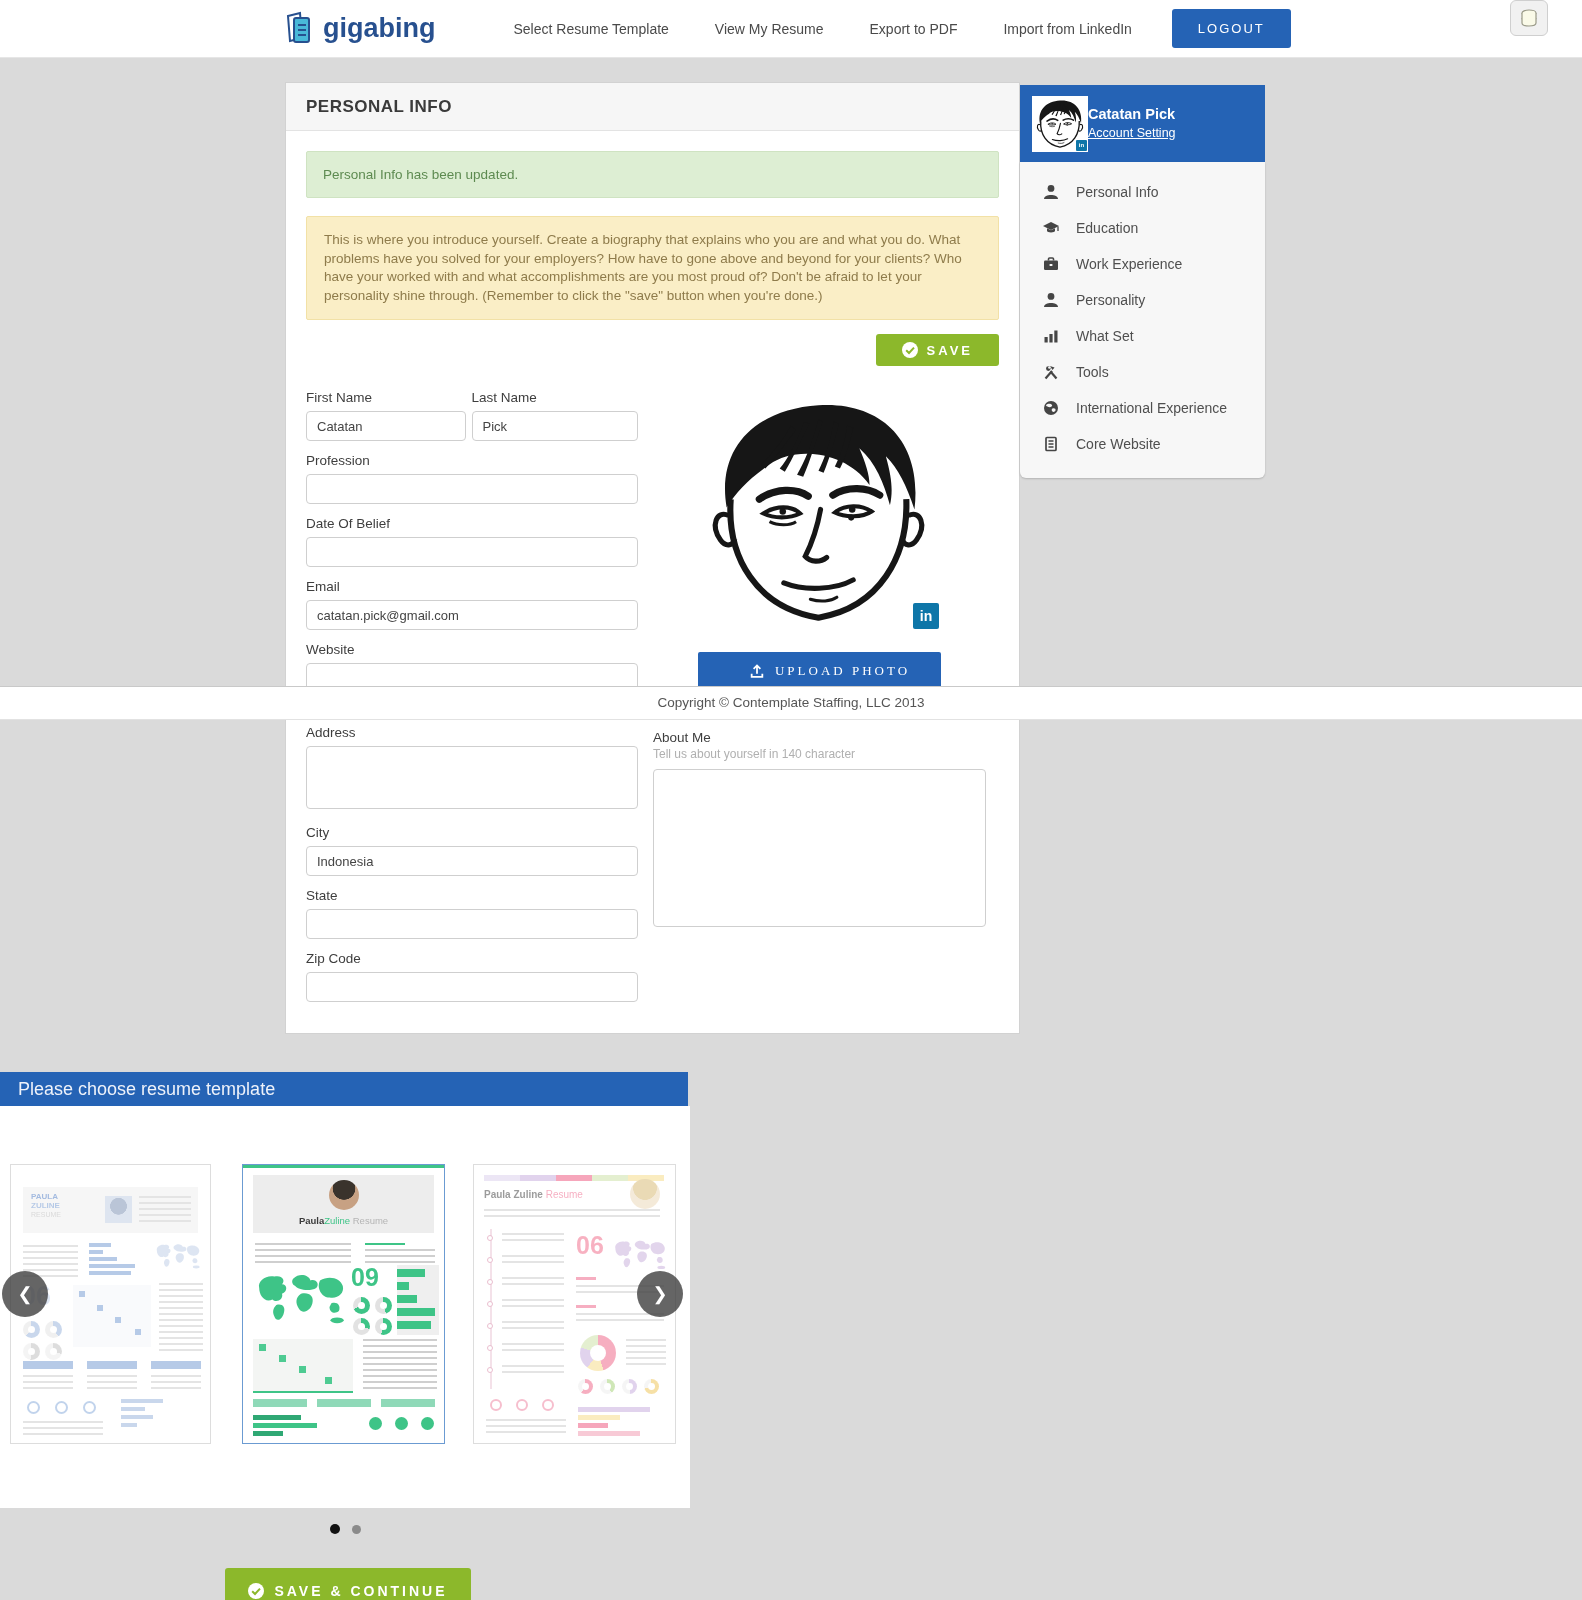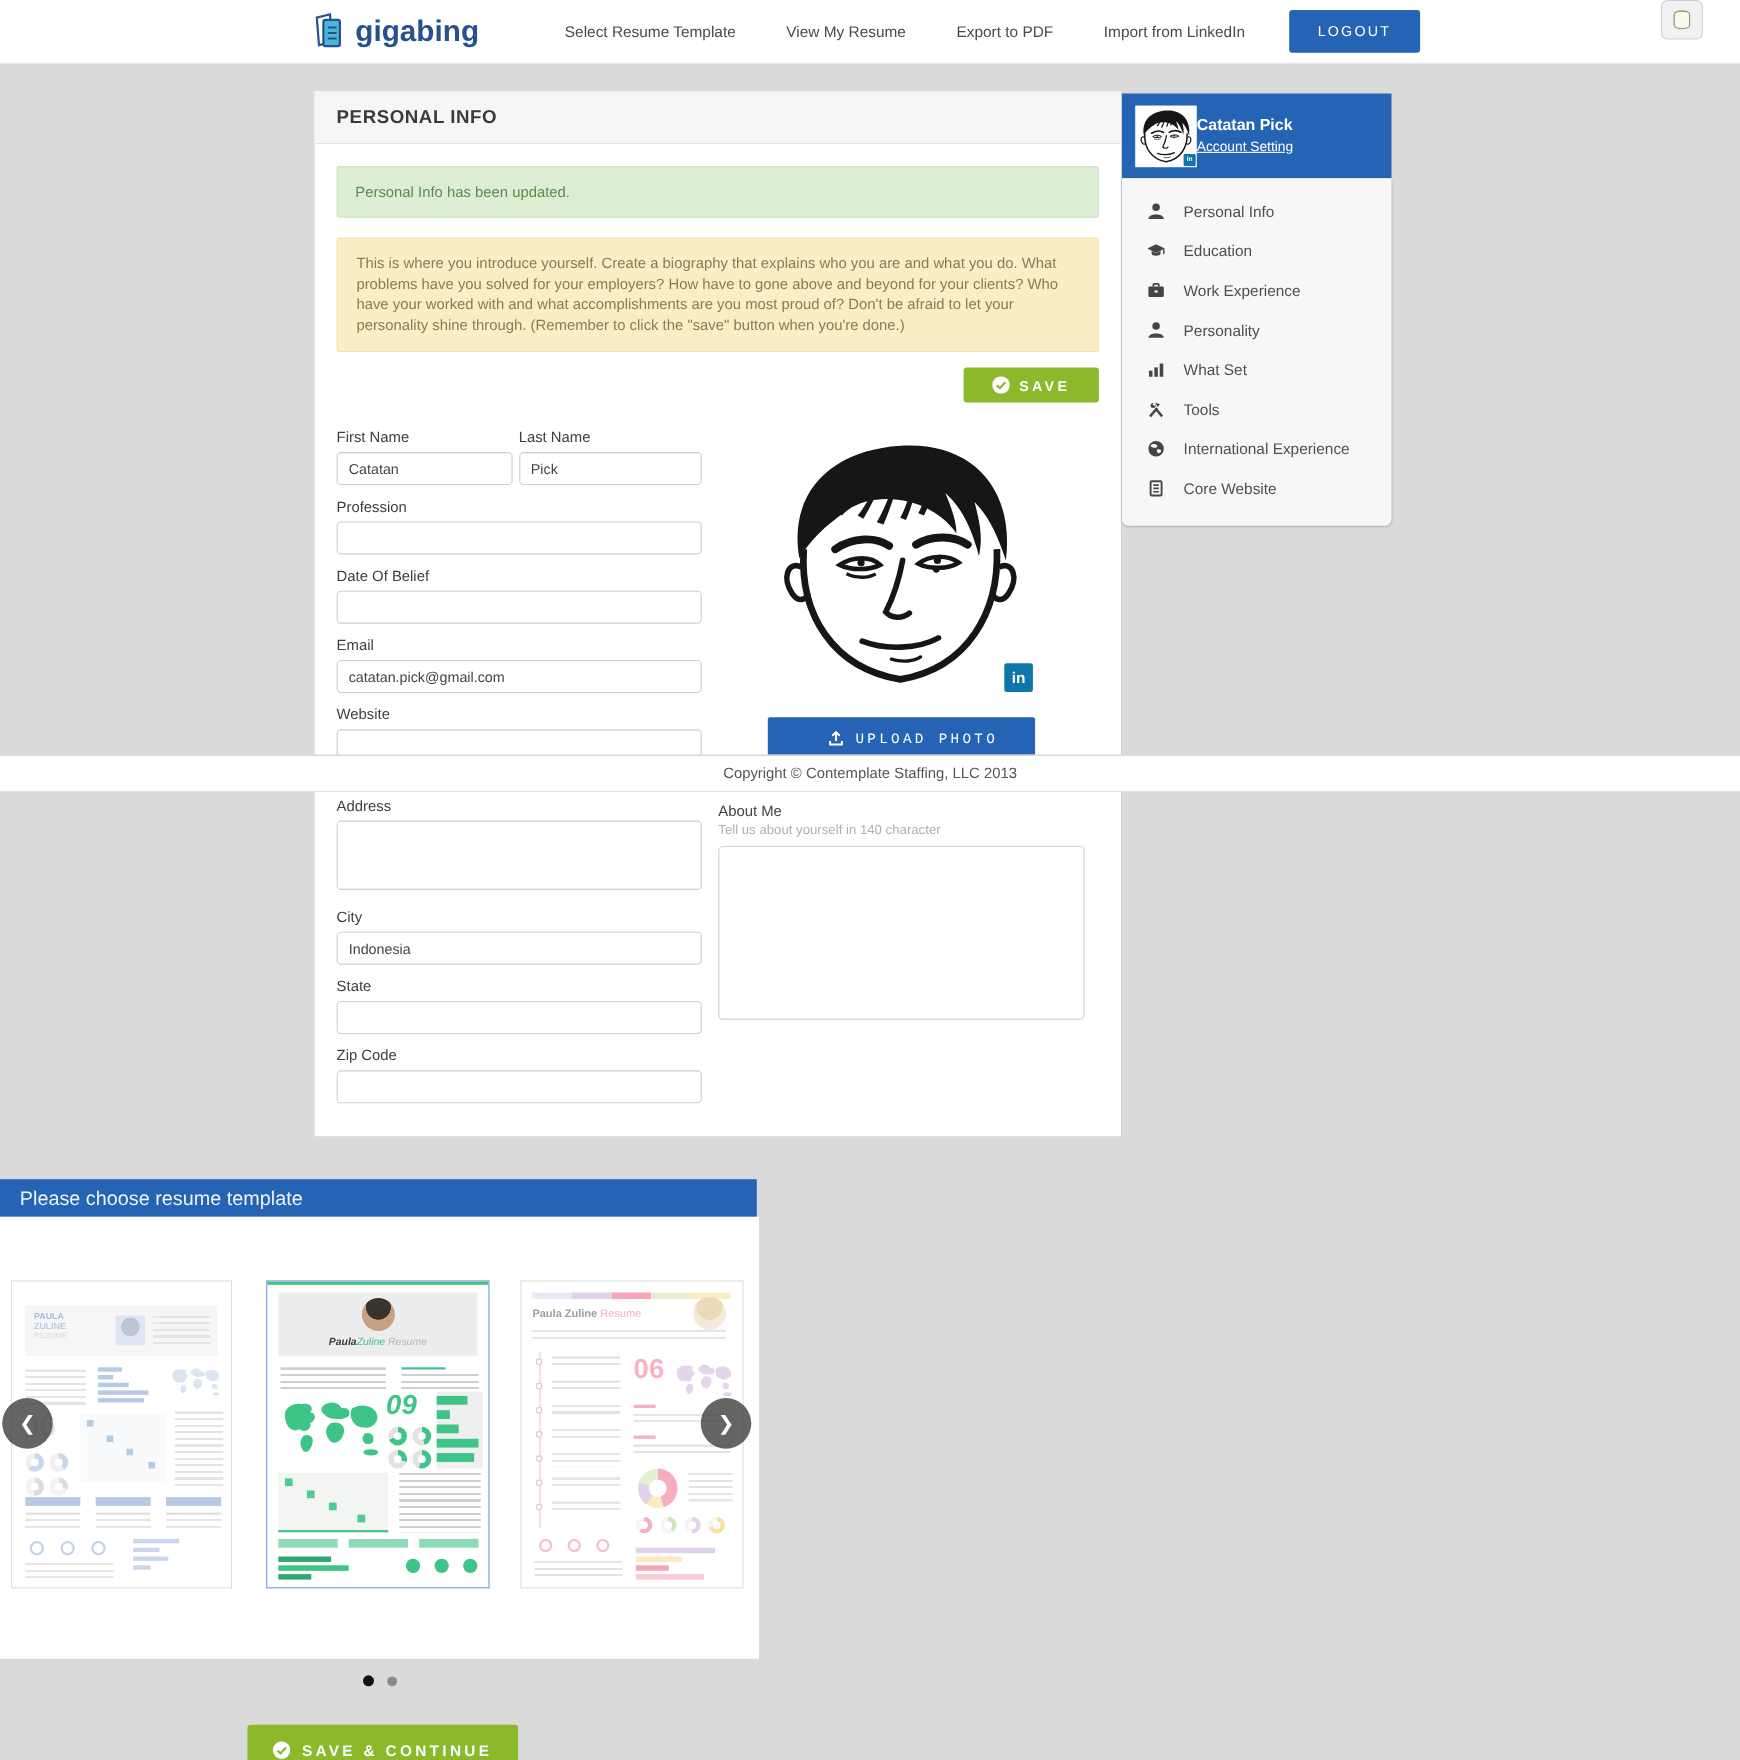--- a/index.html
+++ b/index.html
@@ -31,21 +31,21 @@
   .f-input { width:100%; height:30px; border:1px solid #cfcfcf; border-radius:4px; padding:0 10px; font-size:13px; color:#444; font-family:inherit; background:#fff; }
   textarea.f-input { resize:none; padding-top:6px; }
   .ta-address { height:63px; }
   .ta-about { height:158px; }
   .name-row { display:flex; gap:6px; }
   .name-fn { width:160px; } .name-ln { width:167px; }
   .photo-wrap { position:relative; margin:6px 0 0 43px; width:245px; height:257px; background:#fff; }
   .face { width:100%; height:100%; display:block; }
   .in-badge { position:absolute; background:#0e76a8; color:#fff; font-weight:bold; display:flex; align-items:center; justify-content:center; }
   .in-badge.big { right:2px; bottom:12px; width:26px; height:26px; border-radius:2px; font-size:14px; }
-  .btn-upload { margin:11px 0 0 45px; width:243px; height:38px; background:#2563b5; color:#fff; border:none; border-radius:2px; font-size:13px; letter-spacing:3px; display:flex; align-items:center; justify-content:center; gap:10px; cursor:pointer; font-family:Liberation Mono, monospace;padding-left:20px; }
+  .btn-upload { margin:11px 0 0 45px; width:243px; height:38px; background:#2563b5; color:#fff; border:none; border-radius:2px; font-size:13px; letter-spacing:3px; display:flex; align-items:center; justify-content:center; gap:10px; cursor:pointer; font-family:Liberation Serif, serif;padding-left:20px; }
   .about-block { margin-top:40px; }
   .f-hint { display:block; margin:2px 0 8px; font-size:12px; color:#b0b0b0; }
   .addr-gap { margin-top:32px; }
 
   
   .copyright-bar { position:absolute; left:0; top:686px; width:1582px; height:34px; background:#fff; border-top:1px solid #c9c9c9; border-bottom:1px solid #e2e2e2; z-index:30; text-align:center; line-height:32px; font-size:13.5px; color:#555; }
 
   
   .user-card { position:absolute; left:1020px; top:85px; width:245px; height:77px; background:#2563b5; display:flex; align-items:center; padding:10px 12px; z-index:6; }
   .avatar { position:relative; width:56px; height:56px; background:#fff; flex:0 0 auto; }
@@ -343,21 +343,21 @@
         <div class="tl" style="left:12px;top:256px;width:80px;height:16px;"></div>
         <div class="abs" style="left:110px;top:234px;width:70px;">
           <div class="hb" style="top:0;width:42px;background:#9db8de;"></div>
           <div class="hb" style="top:8px;width:24px;background:#9db8de;"></div>
           <div class="hb" style="top:16px;width:32px;background:#9db8de;"></div>
           <div class="hb" style="top:24px;width:16px;background:#9db8de;"></div>
         </div>
       </div>
     </div>
 
-    <div class="th sel" style="left:242px; width:203px;font-style:italic;">
+    <div class="th sel" style="left:242px; width:203px;">
       <div class="art">
         <div class="abs" style="left:0;top:0;width:100%;height:3px;background:#3ec487;"></div>
         <div class="abs" style="left:10px;top:10px;width:181px;height:58px;background:#ededed;">
           <div class="circ" style="left:76px;top:5px;width:30px;height:30px;background:radial-gradient(circle at 50% 28%,#3a332c 0 42%,#c7a183 44%);"></div>
           <div class="abs" style="left:0;top:40px;width:181px;text-align:center;font-size:9.5px;">
             <span style="font-weight:bold;color:#3b3b3b;">Paula</span><span style="color:#3ec487;">Zuline</span>
             <span style="color:#b5b5b5;">Resume</span>
           </div>
         </div>
         <div class="tl" style="left:12px;top:78px;width:96px;height:22px;"></div>

